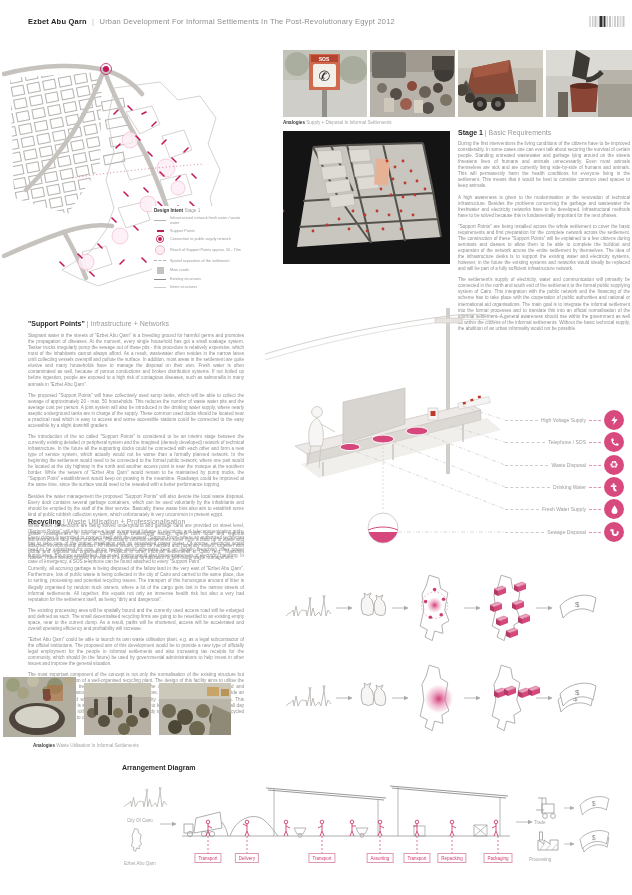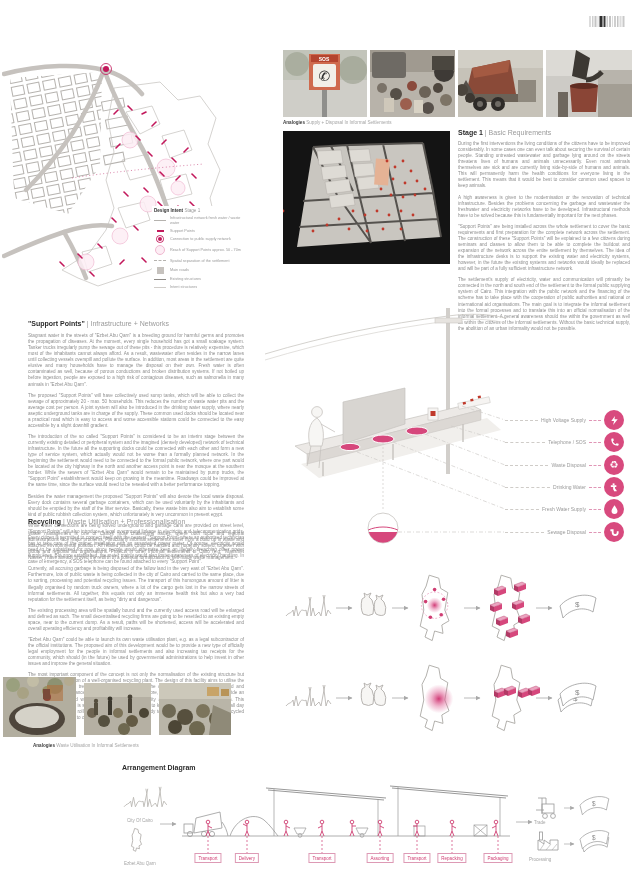--- a/index.html
+++ b/index.html
@@ -50,20 +50,25 @@
   .axic .uni{color:#fff;font-size:10px;line-height:1;}
   
   .pbox{font-size:4.5px;color:#cf3d72;border:.8px solid #dd9ab5;padding:1.5px 3px;white-space:nowrap;transform:translateX(-50%);background:#fff;}
   .slab{font-size:4.5px;color:#a5a5a5;white-space:nowrap;}
 </style>
 </head>
 <body>
 
 <div id="board">
 
+  <div class="abs hdr" style="left:28px;top:17px;">
+    <span class="proj">Ezbet Abu Qarn</span>
+    <span class="sep">|</span>
+    <span class="sub">Urban Development For Informal Settlements In The Post-Revolutionary Egypt 2012</span>
+  </div>
   <svg class="abs" style="left:589px;top:16px;" width="36" height="11">
     <rect x="0" y="0" width="2" height="11" fill="#dcdcdc"></rect>
       <rect x="3" y="0" width="1.5" height="11" fill="#cfcfcf"></rect>
     <rect x="5.5" y="0" width="2" height="11" fill="#c4c4c4"></rect>
       <rect x="8.5" y="0" width="1" height="11" fill="#dcdcdc"></rect>
     <rect x="10.5" y="0" width="3" height="11" fill="#2f2f2f"></rect>
       <rect x="14.5" y="0" width="2" height="11" fill="#3a3a3a"></rect>
     <rect x="17.5" y="0" width="1.5" height="11" fill="#cfcfcf"></rect>
       <rect x="20" y="0" width="2" height="11" fill="#c4c4c4"></rect>
     <rect x="23" y="0" width="1" height="11" fill="#dcdcdc"></rect>

